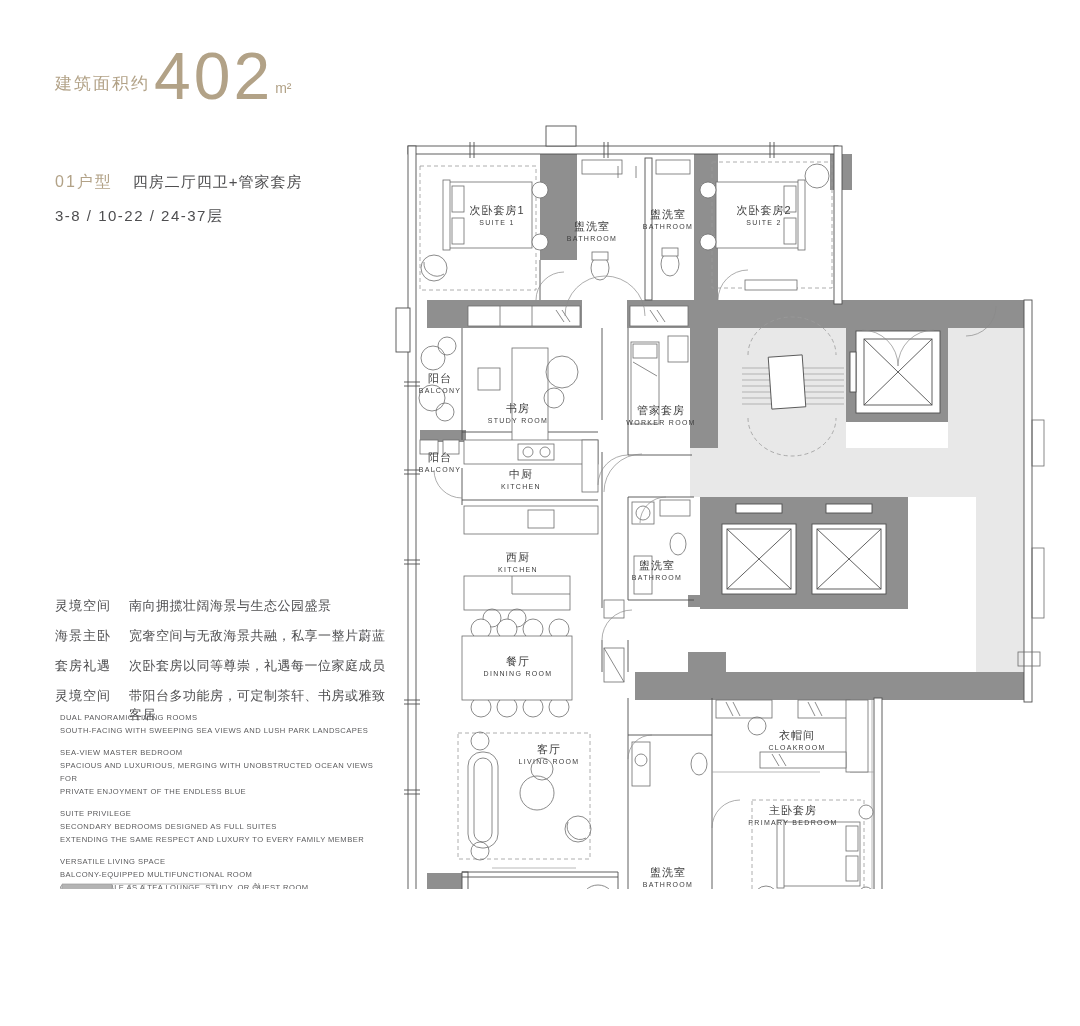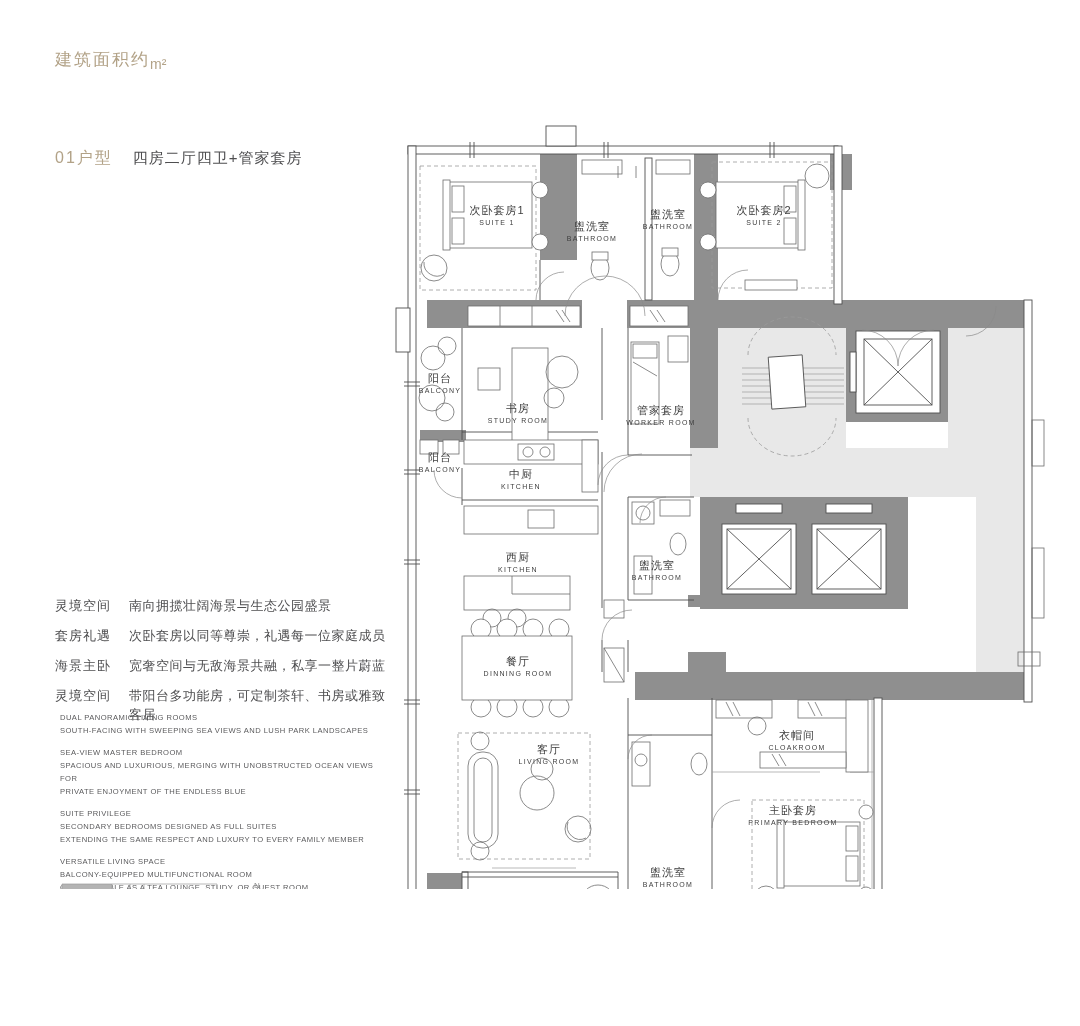--- a/index.html
+++ b/index.html
@@ -45,40 +45,42 @@
                   -1px -1px #fff,1px 1px #fff,-1px 1px #fff,1px -1px #fff;margin-top:38px;}
 </style>
 </head>
 <body>
 
 <div class="page">
 
   <div class="hdr">
     <div class="area-line">
       <span class="area-label">建筑面积约</span>
+      <span class="area-value">402</span>
       <span class="area-unit">m²</span>
     </div>
     <div class="unit-line">
       <span class="unit-code">01户型</span>
       <span class="unit-layout">四房二厅四卫+管家套房</span>
     </div>
+    <div class="floors">3-8 / 10-22 / 24-37层</div>
   </div>
 
   <div class="feats">
     <div class="feat">
       <span class="feat-label">灵境空间</span>
       <span class="feat-desc">南向拥揽壮阔海景与生态公园盛景</span>
     </div>
     <div class="feat">
+      <span class="feat-label">海景主卧</span>
+      <span class="feat-desc">宽奢空间与无敌海景共融，私享一整片蔚蓝</span>
+    </div>
+    <div class="feat">
       <span class="feat-label">套房礼遇</span>
       <span class="feat-desc">次卧套房以同等尊崇，礼遇每一位家庭成员</span>
-    </div>
-    <div class="feat">
-      <span class="feat-label">海景主卧</span>
-      <span class="feat-desc">宽奢空间与无敌海景共融，私享一整片蔚蓝</span>
     </div>
     <div class="feat">
       <span class="feat-label">灵境空间</span>
       <span class="feat-desc">带阳台多功能房，可定制茶轩、书房或雅致客居</span>
     </div>
   </div>
 
   <div class="feats-en">
     <div class="feat-en">DUAL PANORAMIC LIVING ROOMS
 SOUTH-FACING WITH SWEEPING SEA VIEWS AND LUSH PARK LANDSCAPES</div>

